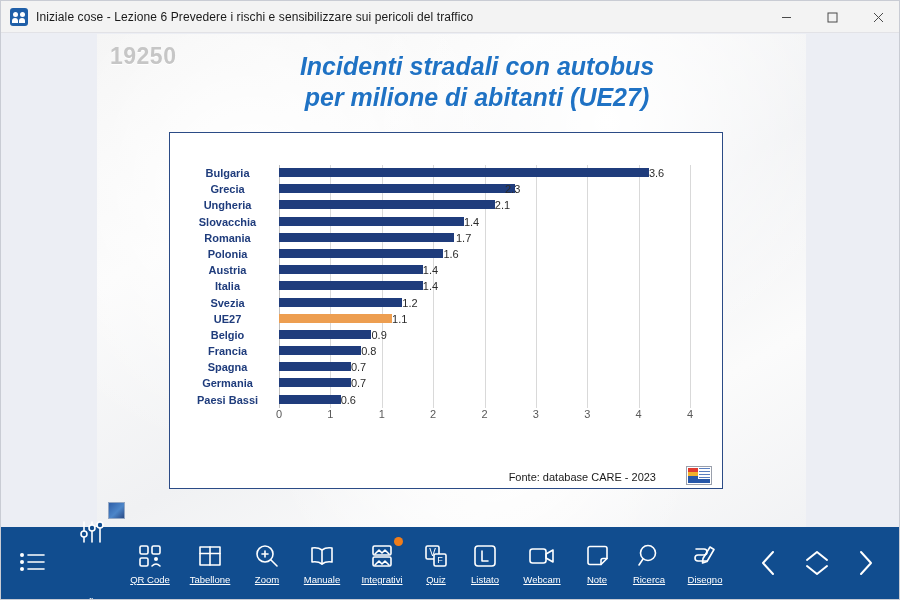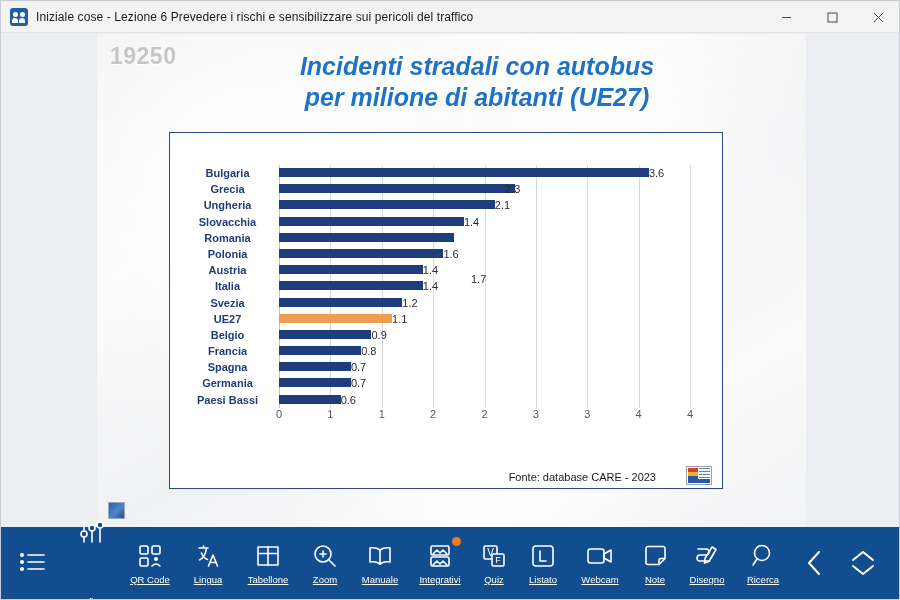--- a/index.html
+++ b/index.html
@@ -348,21 +348,21 @@
               <div class="bar-row">
                 <div class="bar" style="width: 215.775px;"></div>
                 <div class="bar-value" style="left: 215.775px;">2.1</div>
               </div>
               <div class="bar-row">
                 <div class="bar" style="width: 184.95px;"></div>
                 <div class="bar-value" style="left: 184.95px;">1.4</div>
               </div>
               <div class="bar-row">
                 <div class="bar" style="width: 174.675px;"></div>
-                <div class="bar-value" style="left: 192px; margin-top: 41px;">1.7</div>
+                <div class="bar-value" style="left: 177px;">1.7</div>
               </div>
               <div class="bar-row">
                 <div class="bar" style="width: 164.4px;"></div>
                 <div class="bar-value" style="left: 164.4px;">1.6</div>
               </div>
               <div class="bar-row">
                 <div class="bar" style="width: 143.85px;"></div>
                 <div class="bar-value" style="left: 143.85px;">1.4</div>
               </div>
               <div class="bar-row">
@@ -453,30 +453,20 @@
           <svg width="26" height="26" viewBox="0 0 26 26">
             <rect x="3" y="3" width="8" height="8" rx="1.5" stroke="#ffffff" fill="none" stroke-width="1.6" stroke-linecap="round" stroke-linejoin="round"></rect>
             <rect x="3" y="15" width="8" height="8" rx="1.5" stroke="#ffffff" fill="none" stroke-width="1.6" stroke-linecap="round" stroke-linejoin="round"></rect>
             <rect x="15" y="3" width="8" height="8" rx="1.5" stroke="#ffffff" fill="none" stroke-width="1.6" stroke-linecap="round" stroke-linejoin="round"></rect>
             <circle cx="19" cy="16" r="2" fill="#fff"></circle>
             <path d="M15 23 q4 -4 8 0" stroke="#ffffff" fill="none" stroke-width="1.6" stroke-linecap="round" stroke-linejoin="round"></path>
           </svg>
         </div>
         <div class="tb-label">QR Code</div>
       </div>
-      <div class="tb-item" style="width: 58px;">
-        <div class="tb-icon">
-          <svg width="26" height="26" viewBox="0 0 26 26">
-            <path d="M4 5 h9 M8.5 3 v2 M11.5 5 q-1 9 -7 12" stroke="#ffffff" fill="none" stroke-width="1.6" stroke-linecap="round" stroke-linejoin="round"></path>
-            <path d="M6.5 10 q2 5 6 6.5" stroke="#ffffff" fill="none" stroke-width="1.6" stroke-linecap="round" stroke-linejoin="round"></path>
-            <path d="M13.5 23 l4.5 -11 l4.5 11 M15.3 19.5 h5.4" stroke="#ffffff" fill="none" stroke-width="1.6" stroke-linecap="round" stroke-linejoin="round"></path>
-          </svg>
-        </div>
-        <div class="tb-label">Lingua</div>
-      </div>
       <div class="tb-item" style="width: 62px;">
         <div class="tb-icon">
           <svg width="26" height="26" viewBox="0 0 26 26">
             <rect x="3" y="4" width="20" height="18" stroke="#ffffff" fill="none" stroke-width="1.6" stroke-linecap="round" stroke-linejoin="round"></rect>
             <line x1="3" y1="10.5" x2="23" y2="10.5" stroke="#ffffff" fill="none" stroke-width="1.6" stroke-linecap="round" stroke-linejoin="round"></line>
             <line x1="13" y1="4" x2="13" y2="22" stroke="#ffffff" fill="none" stroke-width="1.6" stroke-linecap="round" stroke-linejoin="round"></line>
           </svg>
         </div>
         <div class="tb-label">Tabellone</div>
       </div>
@@ -545,35 +535,35 @@
         <div class="tb-icon">
           <svg width="26" height="26" viewBox="0 0 26 26">
             <path d="M4 5.5 a2 2 0 0 1 2 -2 h15 a2 2 0 0 1 2 2 v10 l-6 6 h-11 a2 2 0 0 1 -2 -2 z" stroke="#ffffff" fill="none" stroke-width="1.6" stroke-linecap="round" stroke-linejoin="round"></path>
             <path d="M23 15.5 h-4 a2 2 0 0 0 -2 2 v4" stroke="#ffffff" fill="none" stroke-width="1.6" stroke-linecap="round" stroke-linejoin="round"></path>
           </svg>
         </div>
         <div class="tb-label">Note</div>
       </div>
       <div class="tb-item" style="width: 56px;">
         <div class="tb-icon">
+          <svg width="26" height="26" viewBox="0 0 26 26">
+            <circle cx="12" cy="10" r="7.5" stroke="#ffffff" fill="none" stroke-width="1.6" stroke-linecap="round" stroke-linejoin="round"></circle>
+            <line x1="7" y1="16" x2="3" y2="22" stroke="#ffffff" fill="none" stroke-width="1.6" stroke-linecap="round" stroke-linejoin="round"></line>
+          </svg>
+        </div>
+        <div class="tb-label">Ricerca</div>
+      </div>
+      <div class="tb-item" style="width: 56px;">
+        <div class="tb-icon">
           <svg width="28" height="26" viewBox="0 0 28 26">
             <path d="M5 6 h8 q3 0 3 3 q0 3 -3 3 h-6 q-3 0 -3 3 q0 3 3 3 h9" stroke="#ffffff" fill="none" stroke-width="1.6" stroke-linecap="round" stroke-linejoin="round"></path>
             <path d="M19 4 l4 2.5 l-7 12 l-4.5 1.5 l0.5 -4.5 z" stroke="#ffffff" fill="none" stroke-width="1.6" stroke-linecap="round" stroke-linejoin="round"></path>
           </svg>
         </div>
         <div class="tb-label">Disegno</div>
-      </div>
-      <div class="tb-item" style="width: 56px;">
-        <div class="tb-icon">
-          <svg width="26" height="26" viewBox="0 0 26 26">
-            <circle cx="12" cy="10" r="7.5" stroke="#ffffff" fill="none" stroke-width="1.6" stroke-linecap="round" stroke-linejoin="round"></circle>
-            <line x1="7" y1="16" x2="3" y2="22" stroke="#ffffff" fill="none" stroke-width="1.6" stroke-linecap="round" stroke-linejoin="round"></line>
-          </svg>
-        </div>
-        <div class="tb-label">Ricerca</div>
       </div>
       <div class="spacer"></div>
       <div class="tb-nav">
         <svg width="26" height="30" viewBox="0 0 26 30">
           <path d="M17 4 L7 15 L17 26" stroke="#ffffff" fill="none" stroke-width="2" stroke-linecap="round" stroke-linejoin="round"></path>
         </svg>
       </div>
       <div class="tb-nav">
         <svg width="30" height="30" viewBox="0 0 30 30">
           <path d="M5 12 L15 4 L25 12" stroke="#ffffff" fill="none" stroke-width="2" stroke-linecap="round" stroke-linejoin="round"></path>

